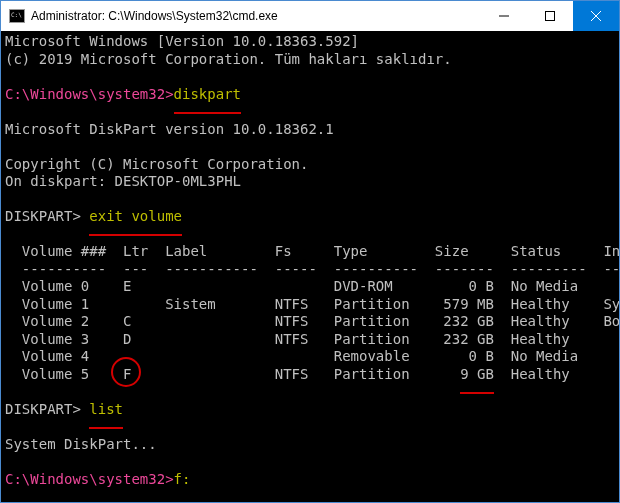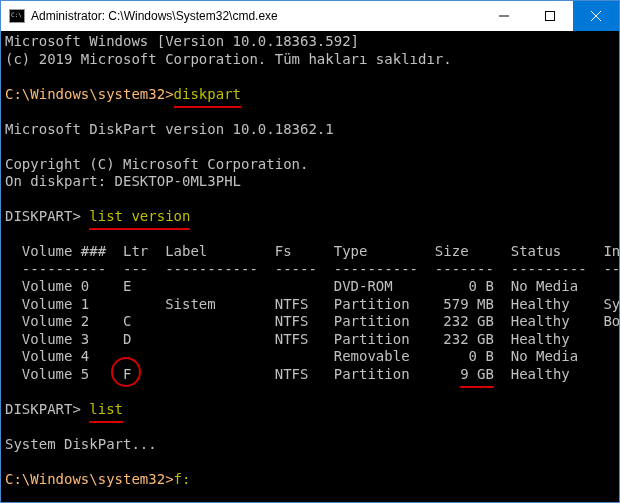--- a/index.html
+++ b/index.html
@@ -8,24 +8,24 @@
   .titlebar { background: #fff; height: 30px; display: flex; align-items: center; font-family: "Segoe UI", sans-serif; font-size: 12px; color: #000; }
   .titlebar-icon { width: 16px; height: 14px; margin: 0 6px 0 8px; background: #000; border: 1px solid #999; position: relative; }
   .titlebar-icon::after { content: "C:\\"; position: absolute; top: 1px; left: 1px; color: #ccc; font-size: 6px; font-family: Consolas, monospace; }
   .titlebar-text { flex: 1; white-space: nowrap; overflow: hidden; }
   .window-controls { display: flex; height: 100%; }
   .wc-btn { width: 46px; display: flex; align-items: center; justify-content: center; color: #000; }
   .wc-close { background: #0078d7; color: #fff; }
   .wc-btn svg { width: 10px; height: 10px; }
   .terminal { flex: 1; background: #000; color: #c0c0c0; font-size: 14px; line-height: 1.25; padding: 2px 4px; white-space: pre; overflow: hidden; }
   .cmd-yellow { color: #bfbf00; }
-  .underline-red { border-bottom: 2px solid #d40000; padding-bottom: 4px; }
+  .underline-red { border-bottom: 2px solid #d40000; padding-bottom: 10px; }
   .circle-wrap { position: relative; display: inline-block; }
   .circle-annot { position: absolute; border: 2.5px solid #d40000; border-radius: 50%; width: 30px; height: 30px; left: -12px; top: -9px; pointer-events: none; }
-  .prompt-gt { color: #fdba74; }
+  .prompt-gt { color: #ec4899; }
 </style>
 </head>
 <body>
 
 <div class="window">
   <div class="titlebar">
     <div class="titlebar-icon"></div>
     <div class="titlebar-text">Administrator: C:\Windows\System32\cmd.exe</div>
     <div class="window-controls">
       <div class="wc-btn">
@@ -49,21 +49,21 @@
   <div class="terminal" id="term"><span>Microsoft Windows [Version 10.0.18363.592]</span>
 <span>(c) 2019 Microsoft Corporation. Tüm hakları saklıdır.</span>
 
 <span class="prompt-gt">C:\Windows\system32&gt;</span><span class="cmd-yellow underline-red">diskpart</span>
 
 <span>Microsoft DiskPart version 10.0.18362.1</span>
 
 <span>Copyright (C) Microsoft Corporation.</span>
 <span>On diskpart: DESKTOP-0ML3PHL</span>
 
-<span>DISKPART&gt; </span><span class="cmd-yellow underline-red">list version</span>
+<span>DISKPART&gt; </span><span class="cmd-yellow underline-red">exit volume</span>
 
 <span>  Volume ###  Ltr  Label        Fs     Type        Size     Status     Info    </span>
 <span>  ----------  ---  -----------  -----  ----------  -------  ---------  --------</span>
 <span>  Volume 0    E                        DVD-ROM         0 B  No Media           </span>
 <span>  Volume 1         Sistem       NTFS   Partition    579 MB  Healthy    System  </span>
 <span>  Volume 2    C                 NTFS   Partition    232 GB  Healthy    Boot    </span>
 <span>  Volume 3    D                 NTFS   Partition    232 GB  Healthy            </span>
 <span>  Volume 4                             Removable       0 B  No Media           </span>
 <span>  Volume 5    <span class="circle-wrap">F<span class="circle-annot"></span></span>                 NTFS   Partition      <span class="underline-red">9 GB</span>  Healthy            </span>
 

